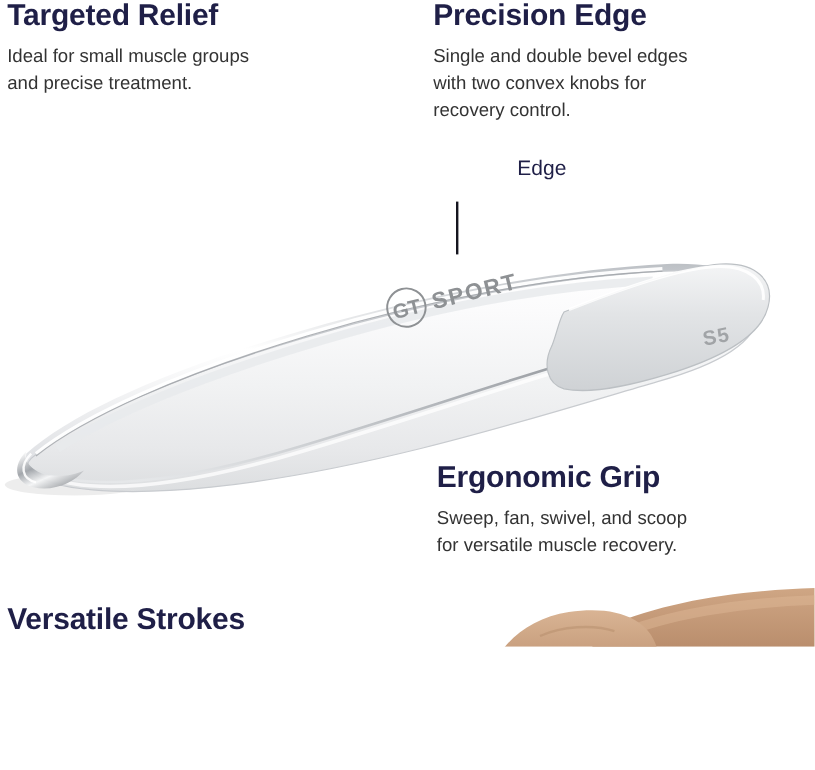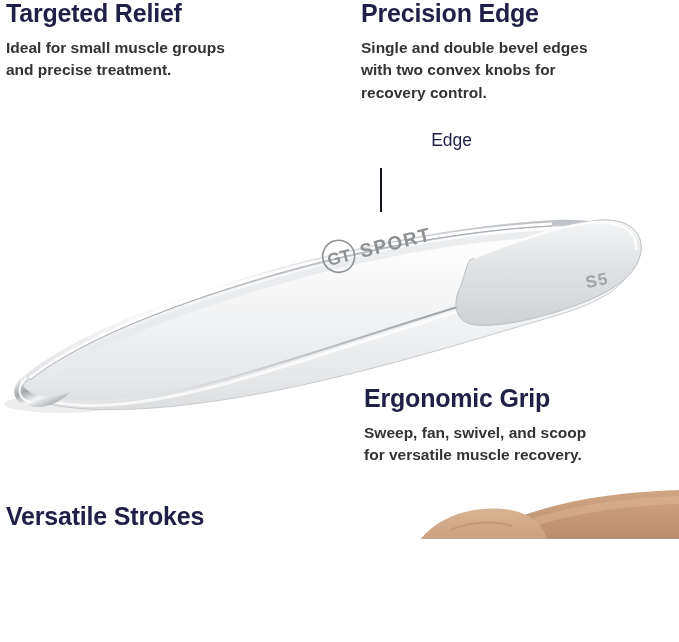--- a/index.html
+++ b/index.html
@@ -29,21 +29,21 @@
     letter-spacing: -0.2px;
     line-height: 1.1;
     margin: 0 0 9px 0;
     white-space: nowrap;
   }
   .body-text {
     font-size: 15.5px;
     color: #333333;
     line-height: 1.47;
     margin: 0;
-    font-weight: bold;
+    font-weight: normal;
   }
   .body-text .ln { display: block; }
 
   #block-targeted  { left: 6px;   top: 0px;   width: 330px; }
   #block-precision { left: 361px; top: 0px;   width: 310px; }
   #block-ergonomic { left: 364px; top: 385px; width: 300px; }
   #block-versatile { left: 6px;   top: 503px; width: 310px; }
 
   
   #edge-callout {

